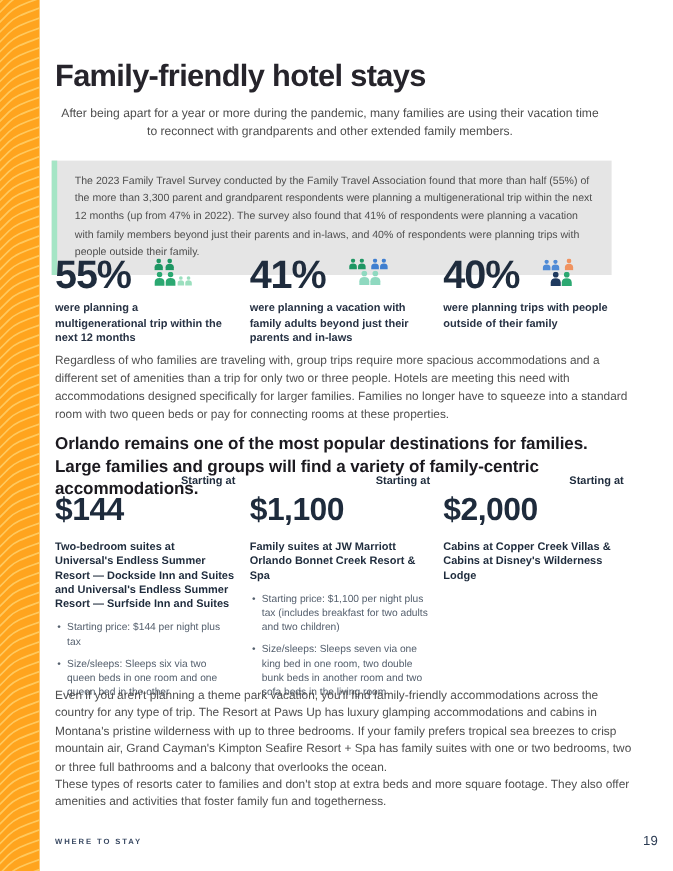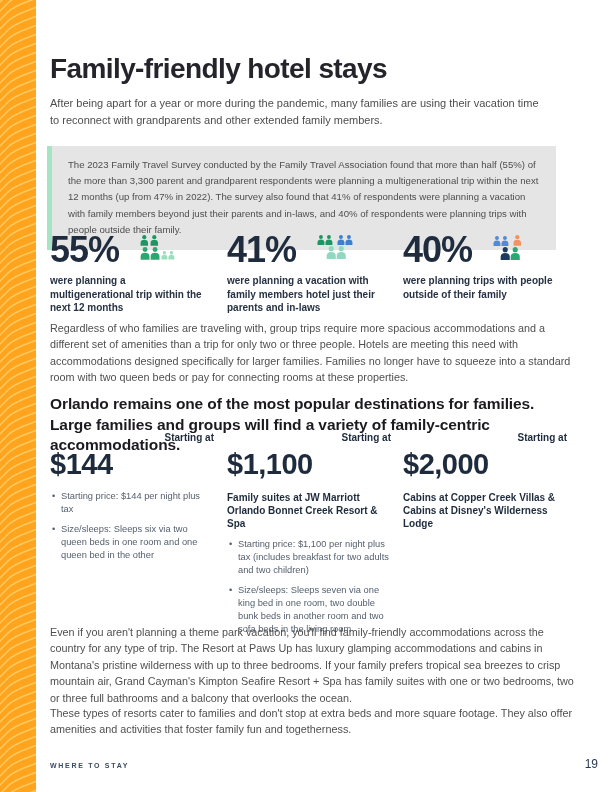--- a/index.html
+++ b/index.html
@@ -4,21 +4,21 @@
 <style>
   html,body{margin:0;padding:0;background:#ffffff;}
   .page{position:relative;width:612px;height:792px;background:#ffffff;overflow:hidden;
         font-family:"Liberation Sans",sans-serif;padding-left:21px;}
   .left-strip{position:absolute;left:0;top:0;width:36px;height:792px;background:#FFA41E;}
   .content{position:absolute;left:50px;top:0;width:530px;height:792px;}
 
   .title{position:absolute;top:53px;left:0;margin:0;font-size:28px;font-weight:bold;
          color:#26242B;letter-spacing:-0.6px;}
   .intro{position:absolute;top:95px;left:0;margin:0;width:500px;font-size:11px;
-         line-height:17px;color:#4D4D4D;}
+         line-height:17px;color:#4D4D4D;text-align:center;}
   .callout{position:absolute;top:146px;left:-3px;width:472px;background:#e5e5e5;
            border-left:5px solid #A5E5C5;padding:11px 16px 12px 16px;}
   .callout p{margin:0;font-size:9.6px;line-height:16.2px;color:#4E4E4E;}
 
   .stats{position:absolute;top:231px;left:0;width:530px;height:85px;}
   .stat{position:absolute;top:0;width:172px;}
   .stat-top{display:flex;align-items:flex-start;gap:21px;}
   .stat-value{font-size:36px;font-weight:bold;color:#1F2C3D;line-height:38px;letter-spacing:-1px;}
   .icon-cluster{position:relative;margin-top:4px;}
   .stat-caption{margin:5px 0 0 0;font-size:10px;font-weight:bold;line-height:13.5px;
@@ -218,21 +218,21 @@
               <svg width="10.45" height="13.299999999999999" viewBox="0 0 11 14" style="position: absolute; left: 9px; top: 11px;">
                 <circle cx="5.5" cy="2.8" r="2.7" fill="#8FD9C0"></circle>
                 <path d="M0.7 13.8 V10.3 C0.7 7.6 2.5 6.2 5.5 6.2 C8.5 6.2 10.3 7.6 10.3 10.3 V13.8 Z" fill="#8FD9C0"></path>
               </svg>
               <svg width="10.45" height="13.299999999999999" viewBox="0 0 11 14" style="position: absolute; left: 19px; top: 11px;">
                 <circle cx="5.5" cy="2.8" r="2.7" fill="#8FD9C0"></circle>
                 <path d="M0.7 13.8 V10.3 C0.7 7.6 2.5 6.2 5.5 6.2 C8.5 6.2 10.3 7.6 10.3 10.3 V13.8 Z" fill="#8FD9C0"></path>
               </svg>
             </span>
           </div>
-          <p class="stat-caption">were planning a vacation with family members hotel just their parents and in-laws</p>
+          <p class="stat-caption">were planning a vacation with family adults beyond just their parents and in-laws</p>
         </div>
         <div class="stat" style="left: 353px;">
           <div class="stat-top">
             <span class="stat-value">40%</span>
             <span class="icon-cluster" style="width: 40px; height: 28px; display: inline-block;">
               <svg width="7.92" height="10.08" viewBox="0 0 11 14" style="position: absolute; left: 0px; top: 1px;">
                 <circle cx="5.5" cy="2.8" r="2.7" fill="#4F8BD6"></circle>
                 <path d="M0.7 13.8 V10.3 C0.7 7.6 2.5 6.2 5.5 6.2 C8.5 6.2 10.3 7.6 10.3 10.3 V13.8 Z" fill="#4F8BD6"></path>
               </svg>
               <svg width="7.92" height="10.08" viewBox="0 0 11 14" style="position: absolute; left: 8px; top: 1px;">
@@ -258,20 +258,21 @@
       </div>
 
     <p class="body-par" style="top:320px;">Regardless of who families are traveling with, group trips require more spacious accommodations and a different set of amenities than a trip for only two or three people. Hotels are meeting this need with accommodations designed specifically for larger families. Families no longer have to squeeze into a standard room with two queen beds or pay for connecting rooms at these properties.</p>
 
     <h2 class="subheading">Orlando remains one of the most popular destinations for families. Large families and groups will find a variety of family-centric accommodations.</h2>
 
     <div class="pricing" id="pricing">
         <div class="price-col" style="left: 0px;">
           <p class="starting-label">Starting at</p>
           <p class="price-value">$144</p>
+          <p class="hotel-name">Two-bedroom suites at Universal's Endless Summer Resort — Dockside Inn and Suites and Universal's Endless Summer Resort — Surfside Inn and Suites</p>
           <ul class="bullets">
             <li>Starting price: $144 per night plus tax</li>
             <li>Size/sleeps: Sleeps six via two queen beds in one room and one queen bed in the other</li>
           </ul>
         </div>
         <div class="price-col" style="left: 177px;">
           <p class="starting-label">Starting at</p>
           <p class="price-value">$1,100</p>
           <p class="hotel-name">Family suites at JW Marriott Orlando Bonnet Creek Resort &amp; Spa</p>
           <ul class="bullets">

